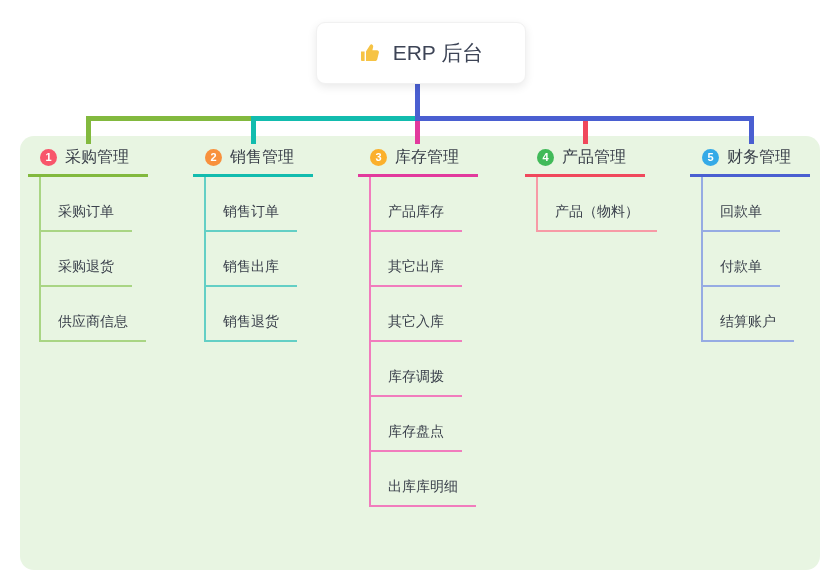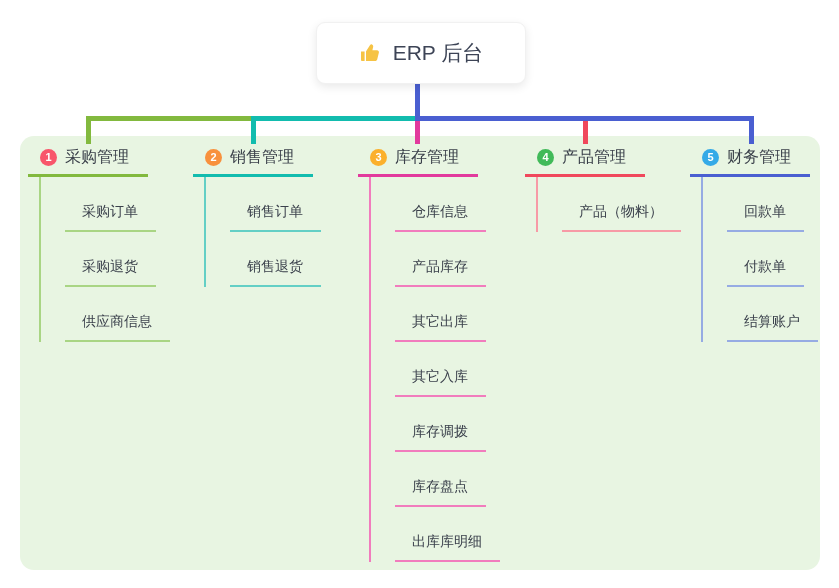--- a/index.html
+++ b/index.html
@@ -40,21 +40,21 @@
   .b3{--main:var(--b3-main);--light:var(--b3-light);--badge:var(--b3-badge);}
   .b4{--main:var(--b4-main);--light:var(--b4-light);--badge:var(--b4-badge);}
 
   .btitle{position:absolute;top:147px;left:12px;display:flex;align-items:center;gap:8px;
           white-space:nowrap;color:#3a404a;font-size:16px;font-weight:500;cursor:default;}
   .badge{width:17px;height:17px;border-radius:50%;background:var(--badge);
          color:#ffffff;font-size:11px;font-weight:700;line-height:17px;text-align:center;flex:0 0 auto;}
   .t-underline{position:absolute;top:174px;left:0;width:120px;height:3px;background:var(--main);}
 
   .children{position:absolute;top:177px;left:11px;border-left:2px solid var(--light);}
-  .crow{height:55px;display:flex;padding-left:24px;}
+  .crow{height:55px;display:flex;}
   .child{align-self:flex-end;white-space:nowrap;color:#3b414c;font-size:14px;
          padding:0 18px 9px 17px;border-bottom:2px solid var(--light);}
 </style>
 </head>
 <body>
 
 <div id="stage">
 
   <div class="canvas"></div>
 
@@ -100,35 +100,35 @@
     <div class="btitle">
       <span class="badge">2</span>
       <span>销售管理</span>
     </div>
     <div class="t-underline"></div>
     <div class="children">
       <div class="crow">
           <span class="child">销售订单</span>
         </div>
       <div class="crow">
+          <span class="child">销售出库</span>
+        </div>
+      <div class="crow">
           <span class="child">销售退货</span>
         </div>
     </div>
   </div>
 
   <div class="branch b2 p2">
     <div class="btitle">
       <span class="badge">3</span>
       <span>库存管理</span>
     </div>
     <div class="t-underline"></div>
     <div class="children">
-      <div class="crow">
-          <span class="child">仓库信息</span>
-        </div>
       <div class="crow">
           <span class="child">产品库存</span>
         </div>
       <div class="crow">
           <span class="child">其它出库</span>
         </div>
       <div class="crow">
           <span class="child">其它入库</span>
         </div>
       <div class="crow">

